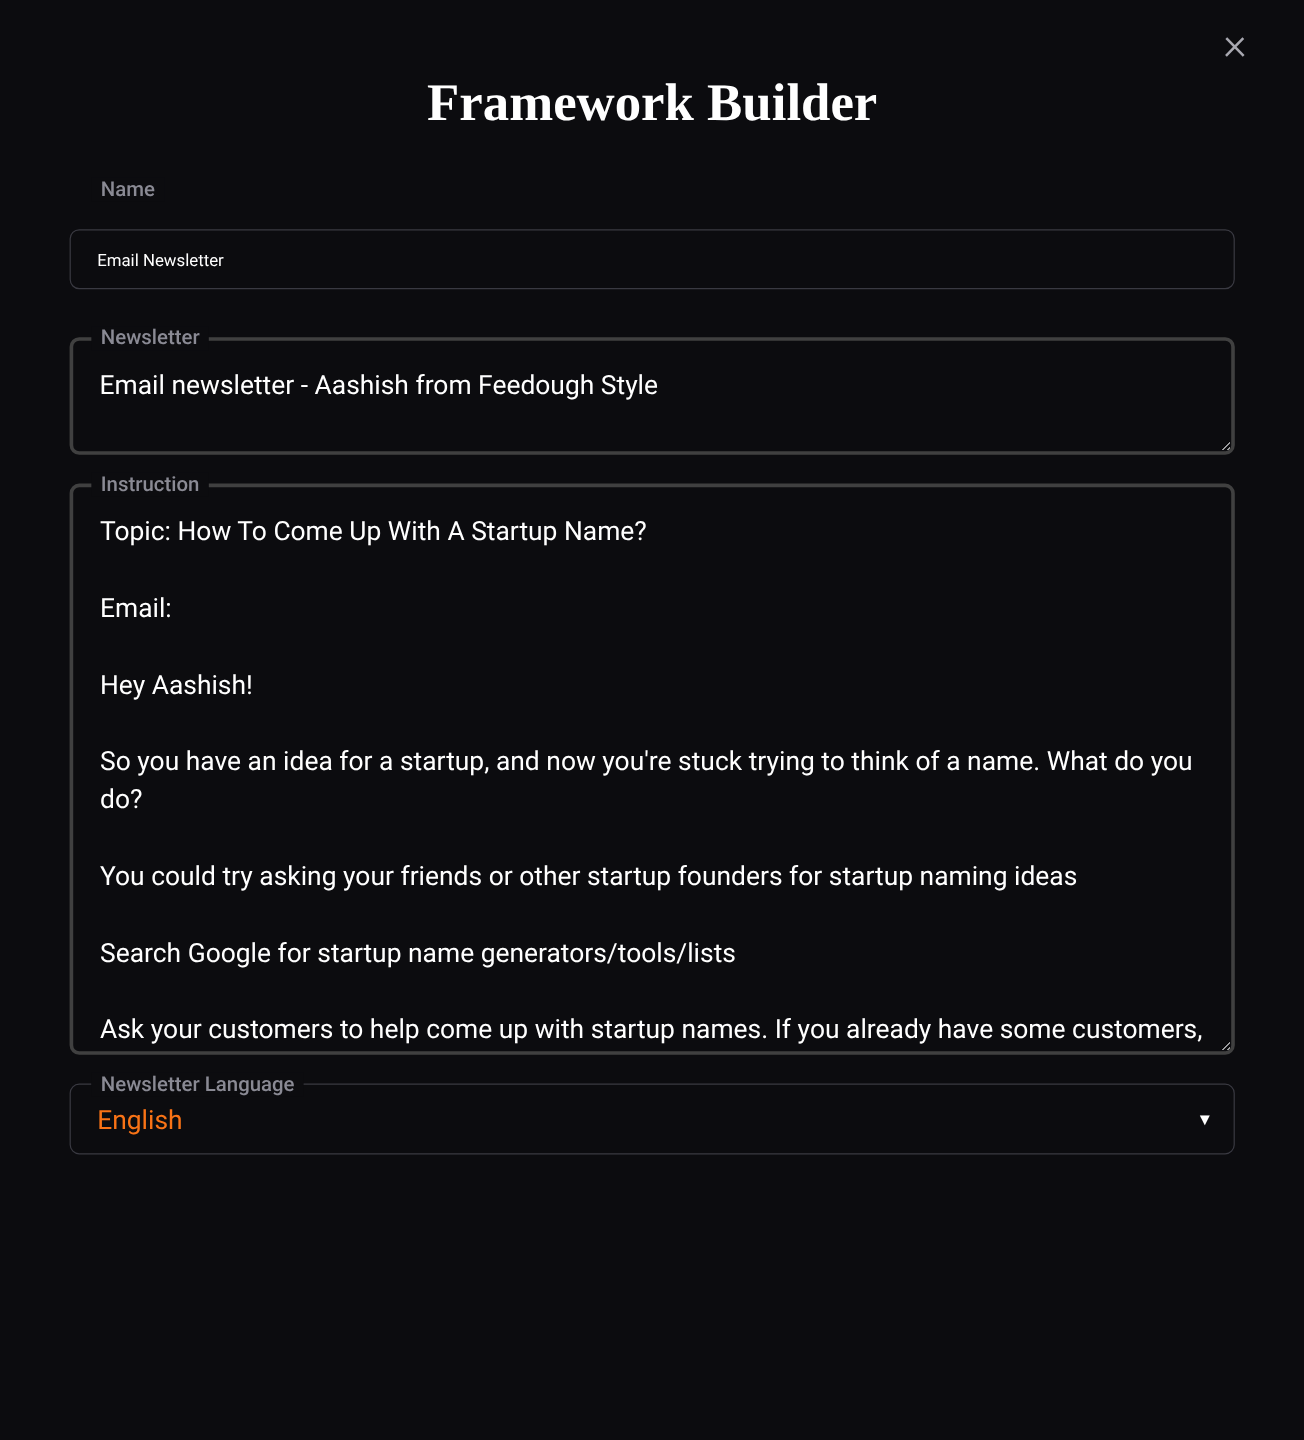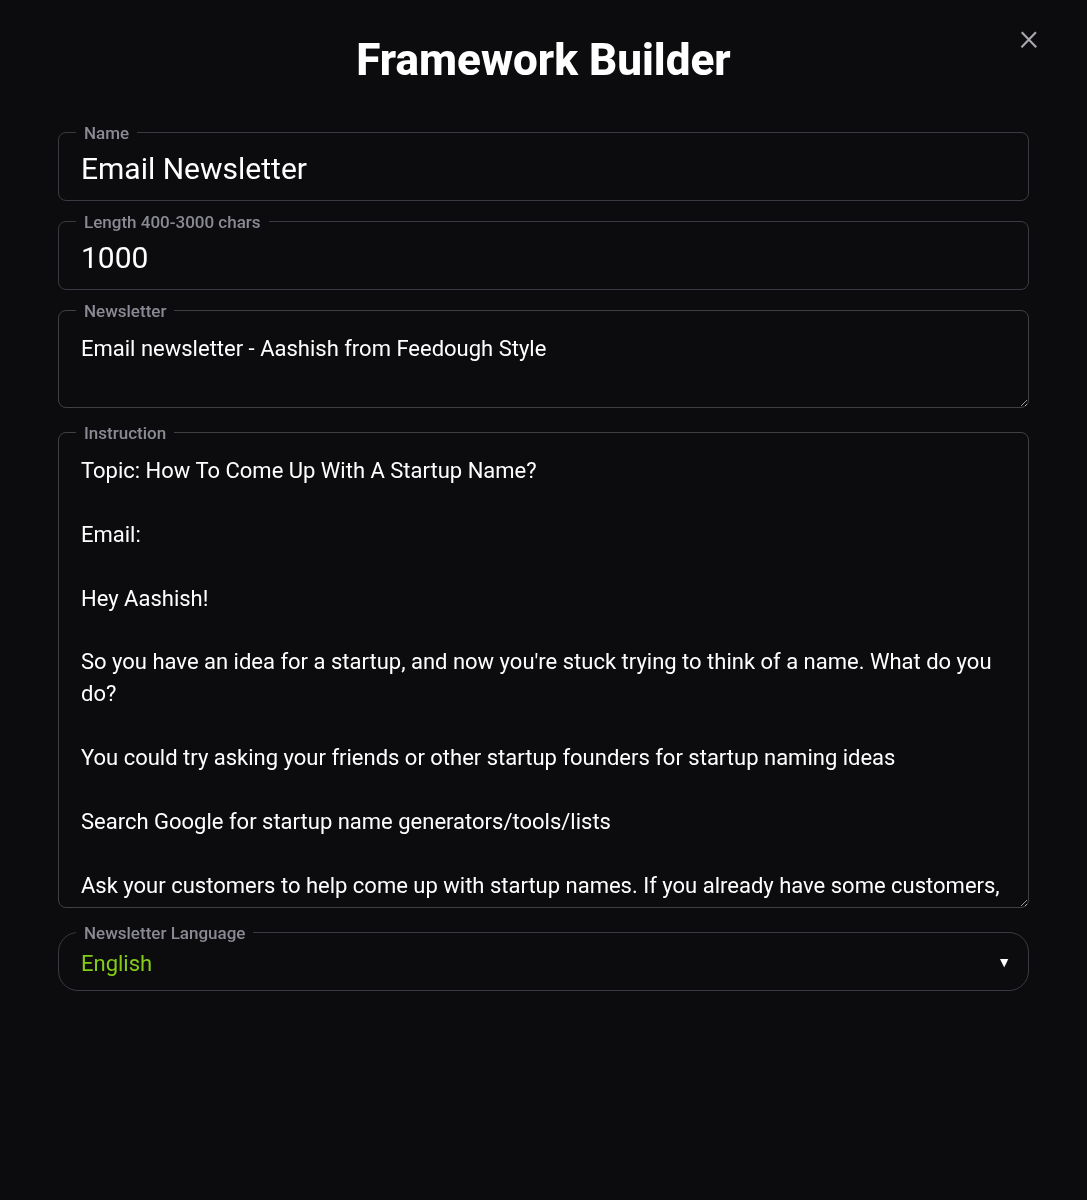--- a/index.html
+++ b/index.html
@@ -23,23 +23,24 @@
       font-size: 38px;
       color: #a8a8b0;
       cursor: pointer;
       line-height: 1;
       font-weight: 300;
     }
     .page-title {
       text-align: center;
       font-size: 44px;
       font-weight: 800;
-      margin-top: 34px;
+      margin-top: 60px;
       margin-bottom: 30px;
       color: #ffffff;
+      font-family: Liberation Serif, serif;
     }
     .form-container {
       padding: 16px 58px;
     }
     .row {
       display: flex;
       gap: 22px;
       margin-bottom: 20px;
     }
     .field {
@@ -56,53 +57,54 @@
       color: #8a8a94;
       font-weight: 500;
       z-index: 2;
     }
     .field-input {
       width: 100%;
       background-color: transparent;
       border: 1px solid #3a3a42;
       border-radius: 8px;
       padding: 18px 22px 14px 22px;
-      font-size: 30px;
+      font-size: 14px;
       color: #ffffff;
       font-family: inherit;
       outline: none;
+      margin-top: 34px;
     }
     .field-textarea {
       width: 100%;
       background-color: transparent;
-      border: 1px solid #404040;
+      border: 3px solid #404040;
       border-radius: 8px;
       padding: 22px 22px 14px 22px;
       font-size: 22px;
       color: #ffffff;
       font-family: inherit;
       outline: none;
       resize: both;
       line-height: 1.45;
     }
     .desc-textarea {
       height: 98px;
     }
     .instruction-textarea {
       height: 476px;
       overflow-y: scroll;
     }
     .field-select {
       width: 100%;
       background-color: transparent;
       border: 1px solid #3a3a42;
-      border-radius: 20px;
+      border-radius: 8px;
       padding: 18px 22px 14px 22px;
       font-size: 22px;
-      color: #84cc16;
+      color: #f97316;
       font-family: inherit;
       outline: none;
       appearance: none;
       -webkit-appearance: none;
     }
     .select-wrapper {
       position: relative;
     }
     .select-arrow {
       position: absolute;
@@ -136,24 +138,20 @@
 <div class="form-container">
 
   <div class="row">
     <div class="field">
       <span class="field-label">Name</span>
       <input type="text" class="field-input" value="Email Newsletter" style="">
     </div>
   </div>
 
   <div class="row">
-    <div class="field">
-      <span class="field-label">Length 400-3000 chars</span>
-      <input type="text" class="field-input" value="1000" style="">
-    </div>
   </div>
 
   <div class="row">
     <div class="field">
       <span class="field-label">Newsletter</span>
       <textarea class="field-textarea desc-textarea" style="">Email newsletter - Aashish from Feedough Style</textarea>
     </div>
   </div>
 
   <div class="row">

